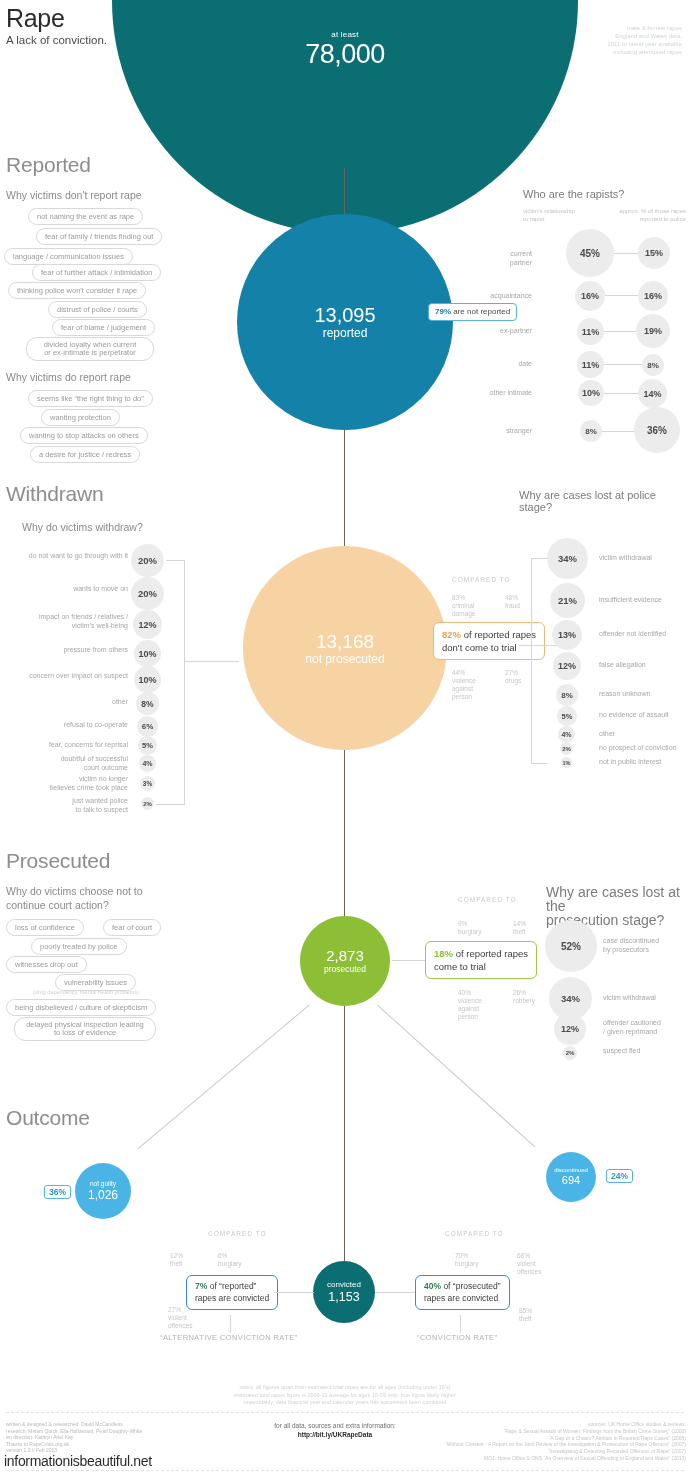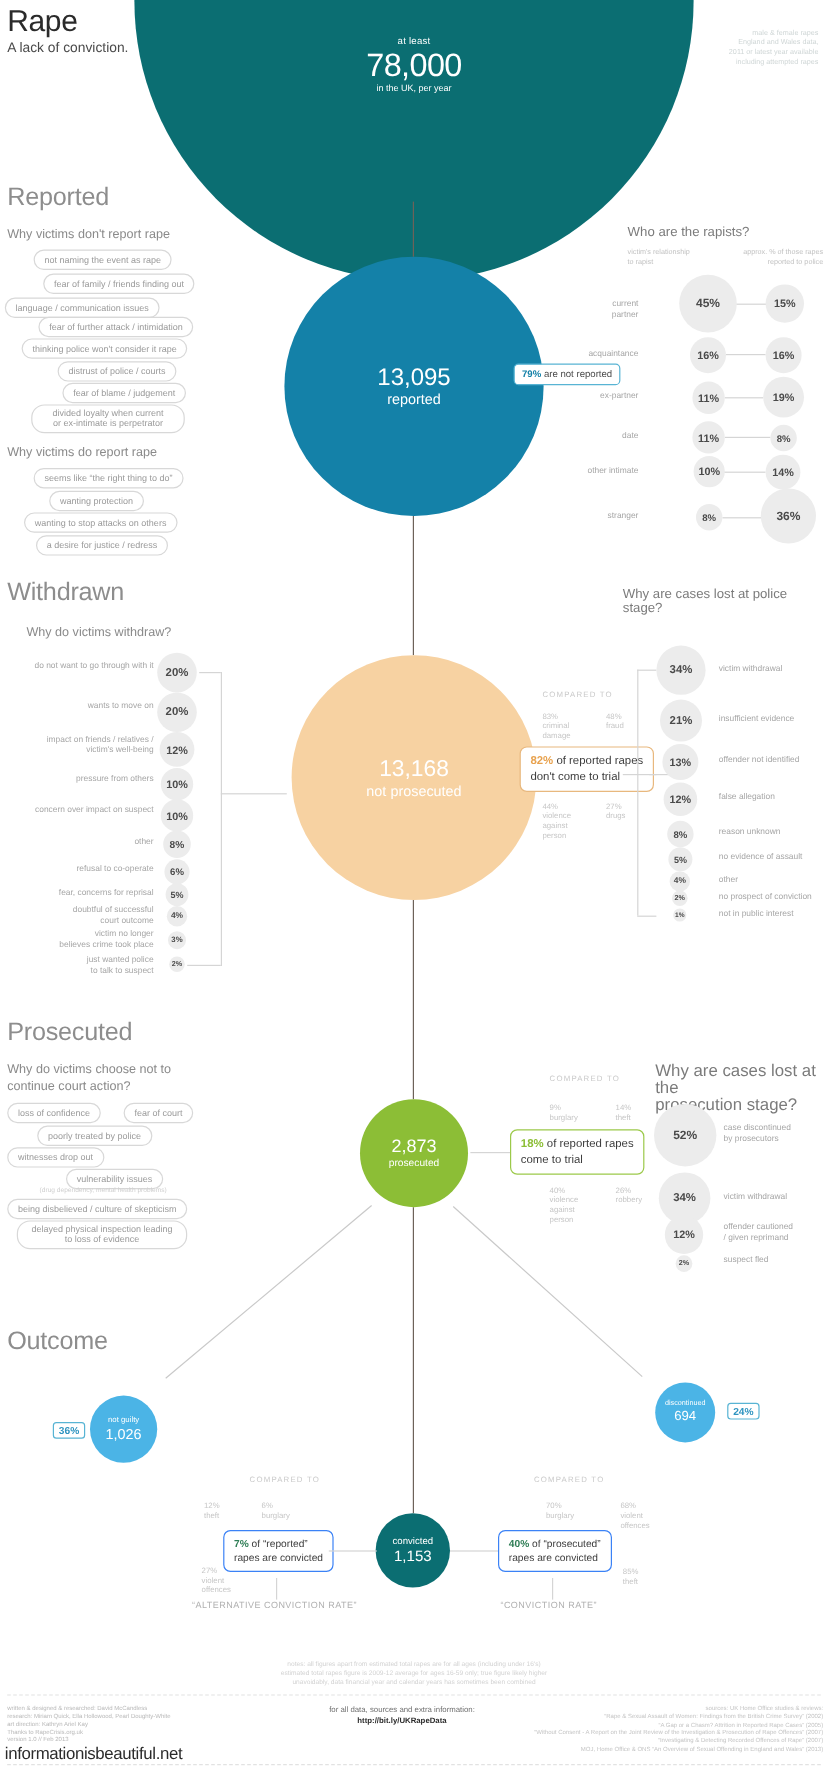--- a/index.html
+++ b/index.html
@@ -104,40 +104,39 @@
 </style>
 </head>
 <body>
 
 <div class="teal-dome"></div>
 <div class="abs h-title" style="left:6px;top:4px;">Rape</div>
 <div class="abs h-sub" style="left:6px;top:34px;">A lack of conviction.</div>
 <div class="dome-text">
   <div class="s1">at least</div>
   <div class="s2">78,000</div>
-  <div class="s4">in the UK, per year</div>
 </div>
 <div class="topnote pre" style="white-space:pre-line;">male &amp; female rapes
 England and Wales data,
 2011 or latest year available
 including attempted rapes</div>
 
 <div class="stem" style="top:168px;height:46px;"></div>
 <div class="stem" style="top:430px;height:116px;"></div>
 <div class="stem" style="top:750px;height:166px;"></div>
 <div class="stem" style="top:1006px;height:255px;"></div>
 
 <div class="abs sec-title" style="left:6px;top:153px;">Reported</div>
 <div class="abs q-title" style="left:6px;top:189px;">Why victims don't report rape</div>
 
 <div class="pill" style="left:28px;top:208px;">not naming the event as rape</div>
 <div class="pill" style="left:36px;top:228px;">fear of family / friends finding out</div>
 <div class="pill" style="left:4px;top:248px;">language /  communication issues</div>
 <div class="pill" style="left:32px;top:264px;">fear of further attack / intimidation</div>
-<div class="pill" style="left:18px;top:282px;">thinking police won't consider it rape</div>
+<div class="pill" style="left:8px;top:282px;">thinking police won't consider it rape</div>
 <div class="pill" style="left:48px;top:301px;">distrust of police / courts</div>
 <div class="pill" style="left:52px;top:319px;">fear of blame / judgement</div>
 <div class="pill two" style="left:26px;top:337px;width:110px;white-space:pre-line;">divided loyalty when current
 or ex-intimate is perpetrator</div>
 
 <div class="abs q-title" style="left:6px;top:371px;">Why victims do report rape</div>
 <div class="pill" style="left:28px;top:390px;">seems like “the right thing to do”</div>
 <div class="pill" style="left:41px;top:409px;">wanting protection</div>
 <div class="pill" style="left:20px;top:427px;">wanting to stop attacks on others</div>
 <div class="pill" style="left:30px;top:446px;">a desire for justice / redress</div>

